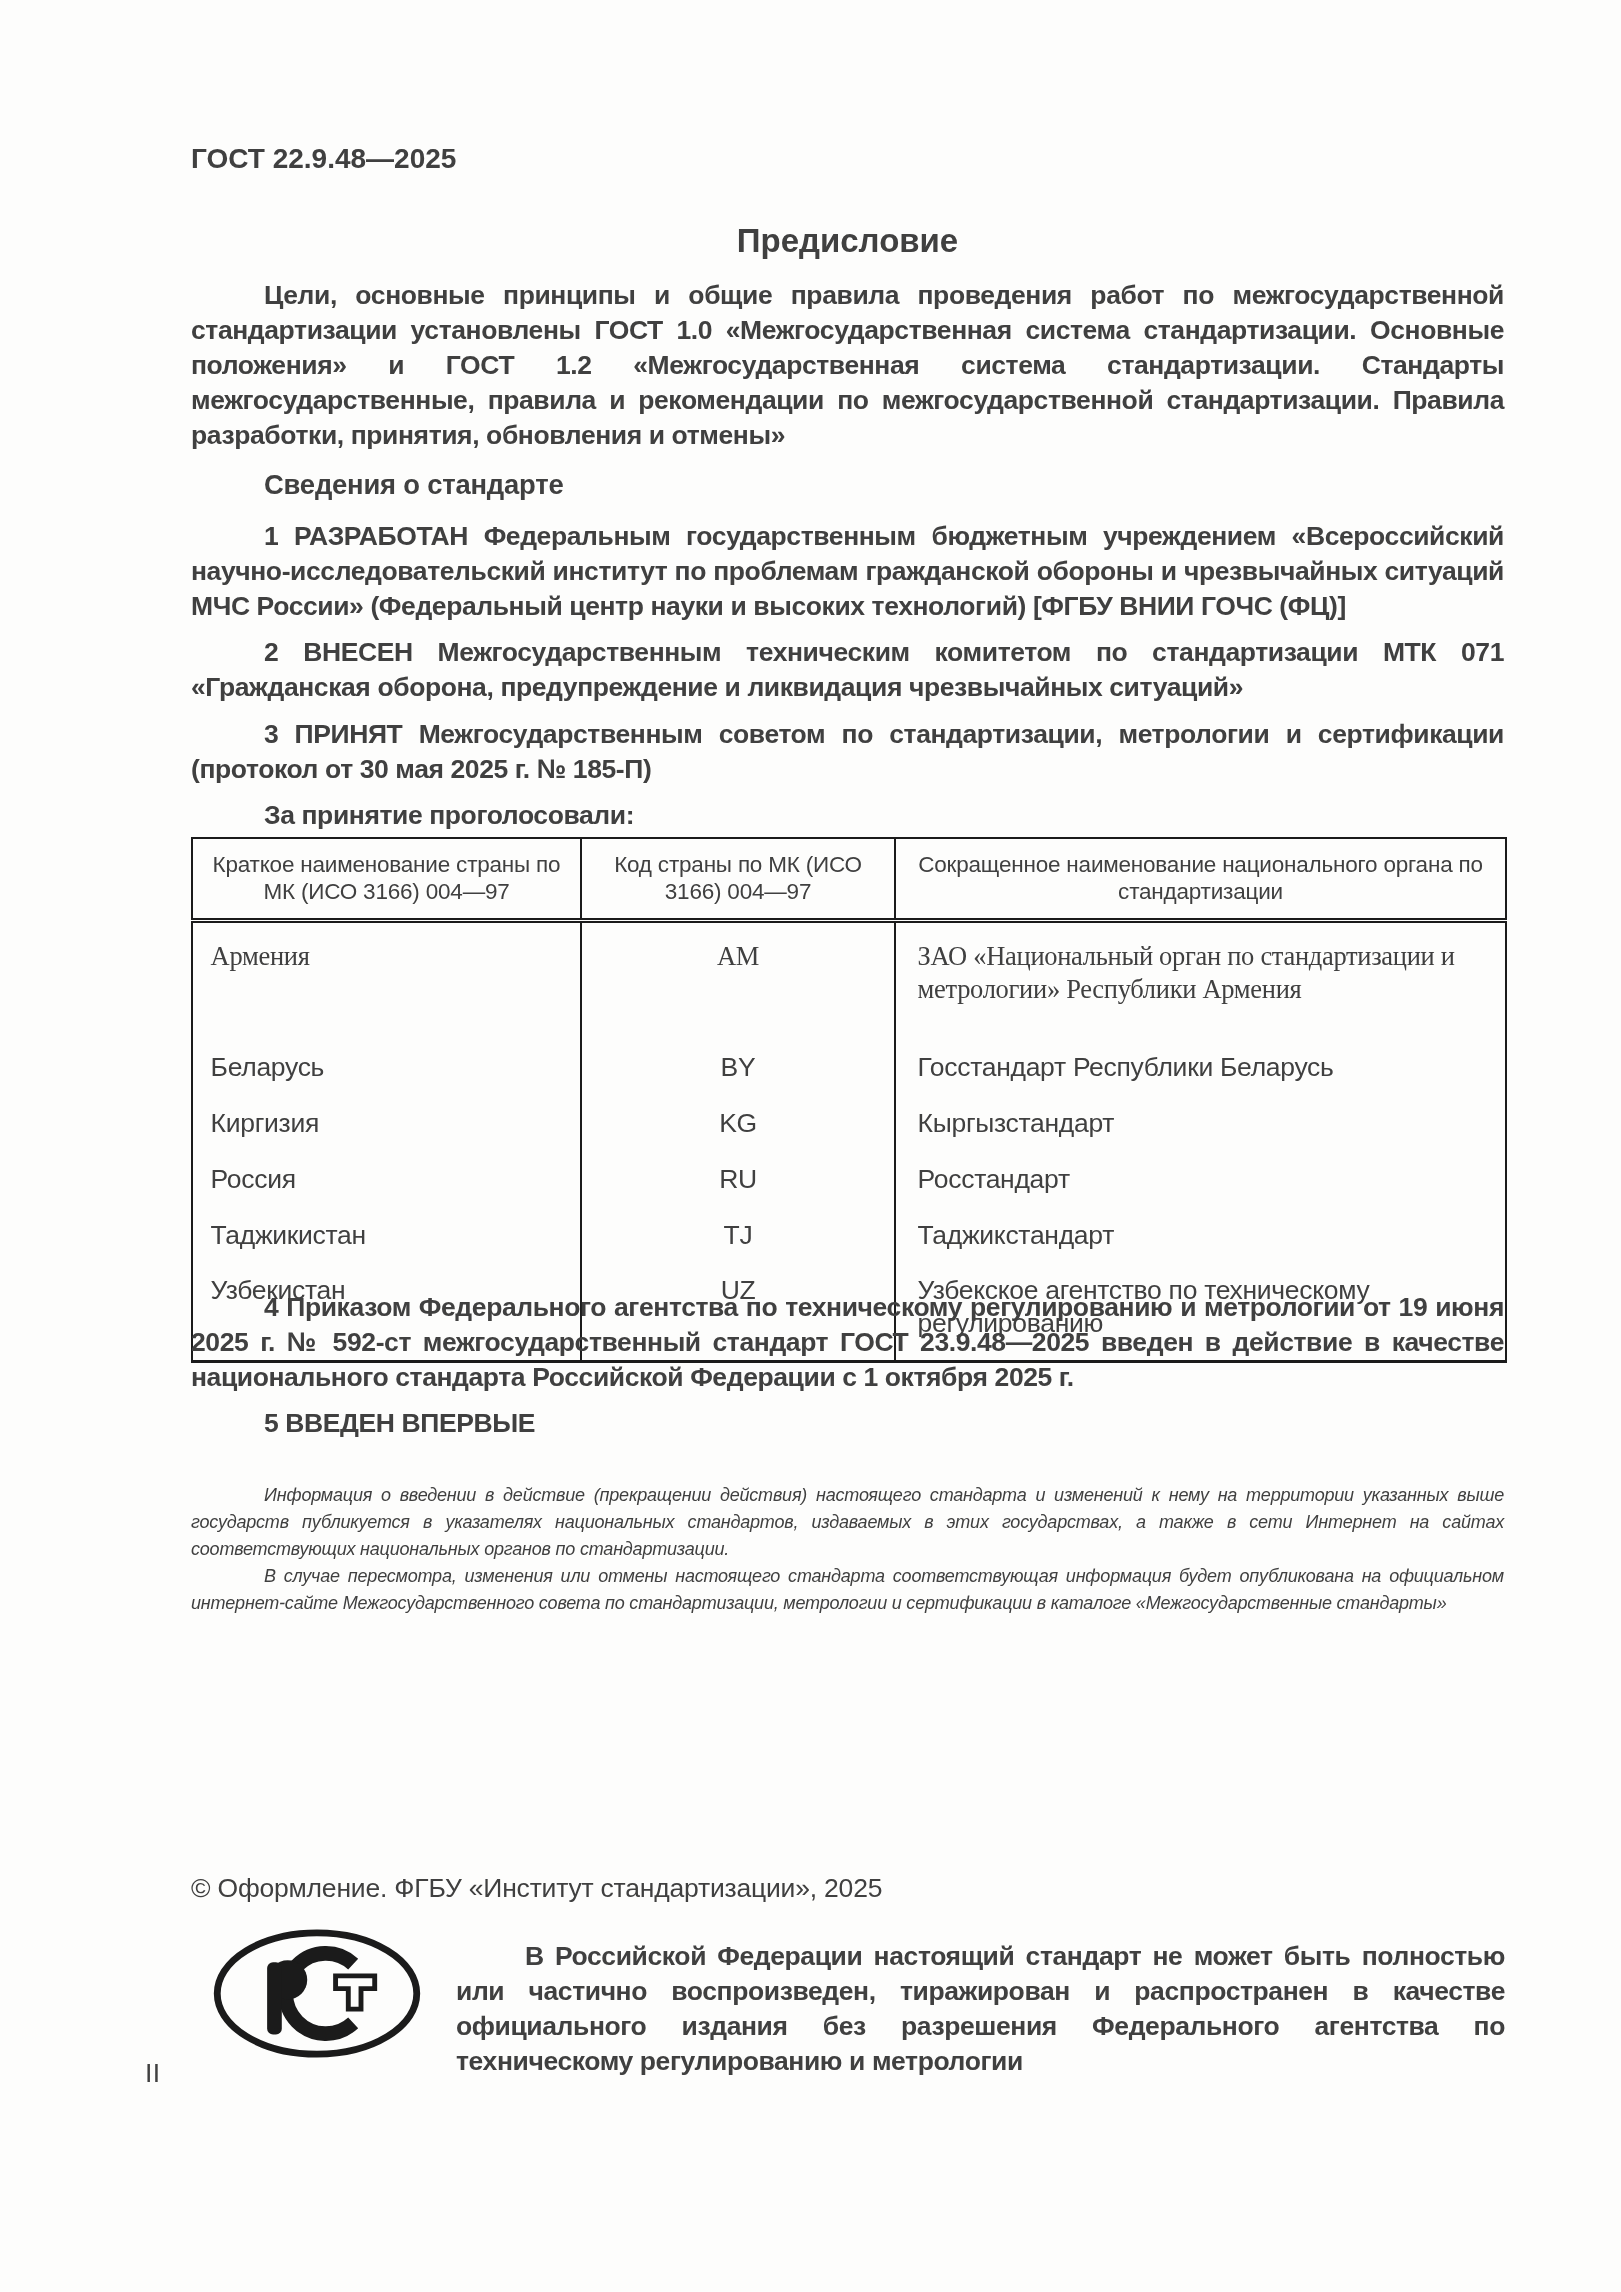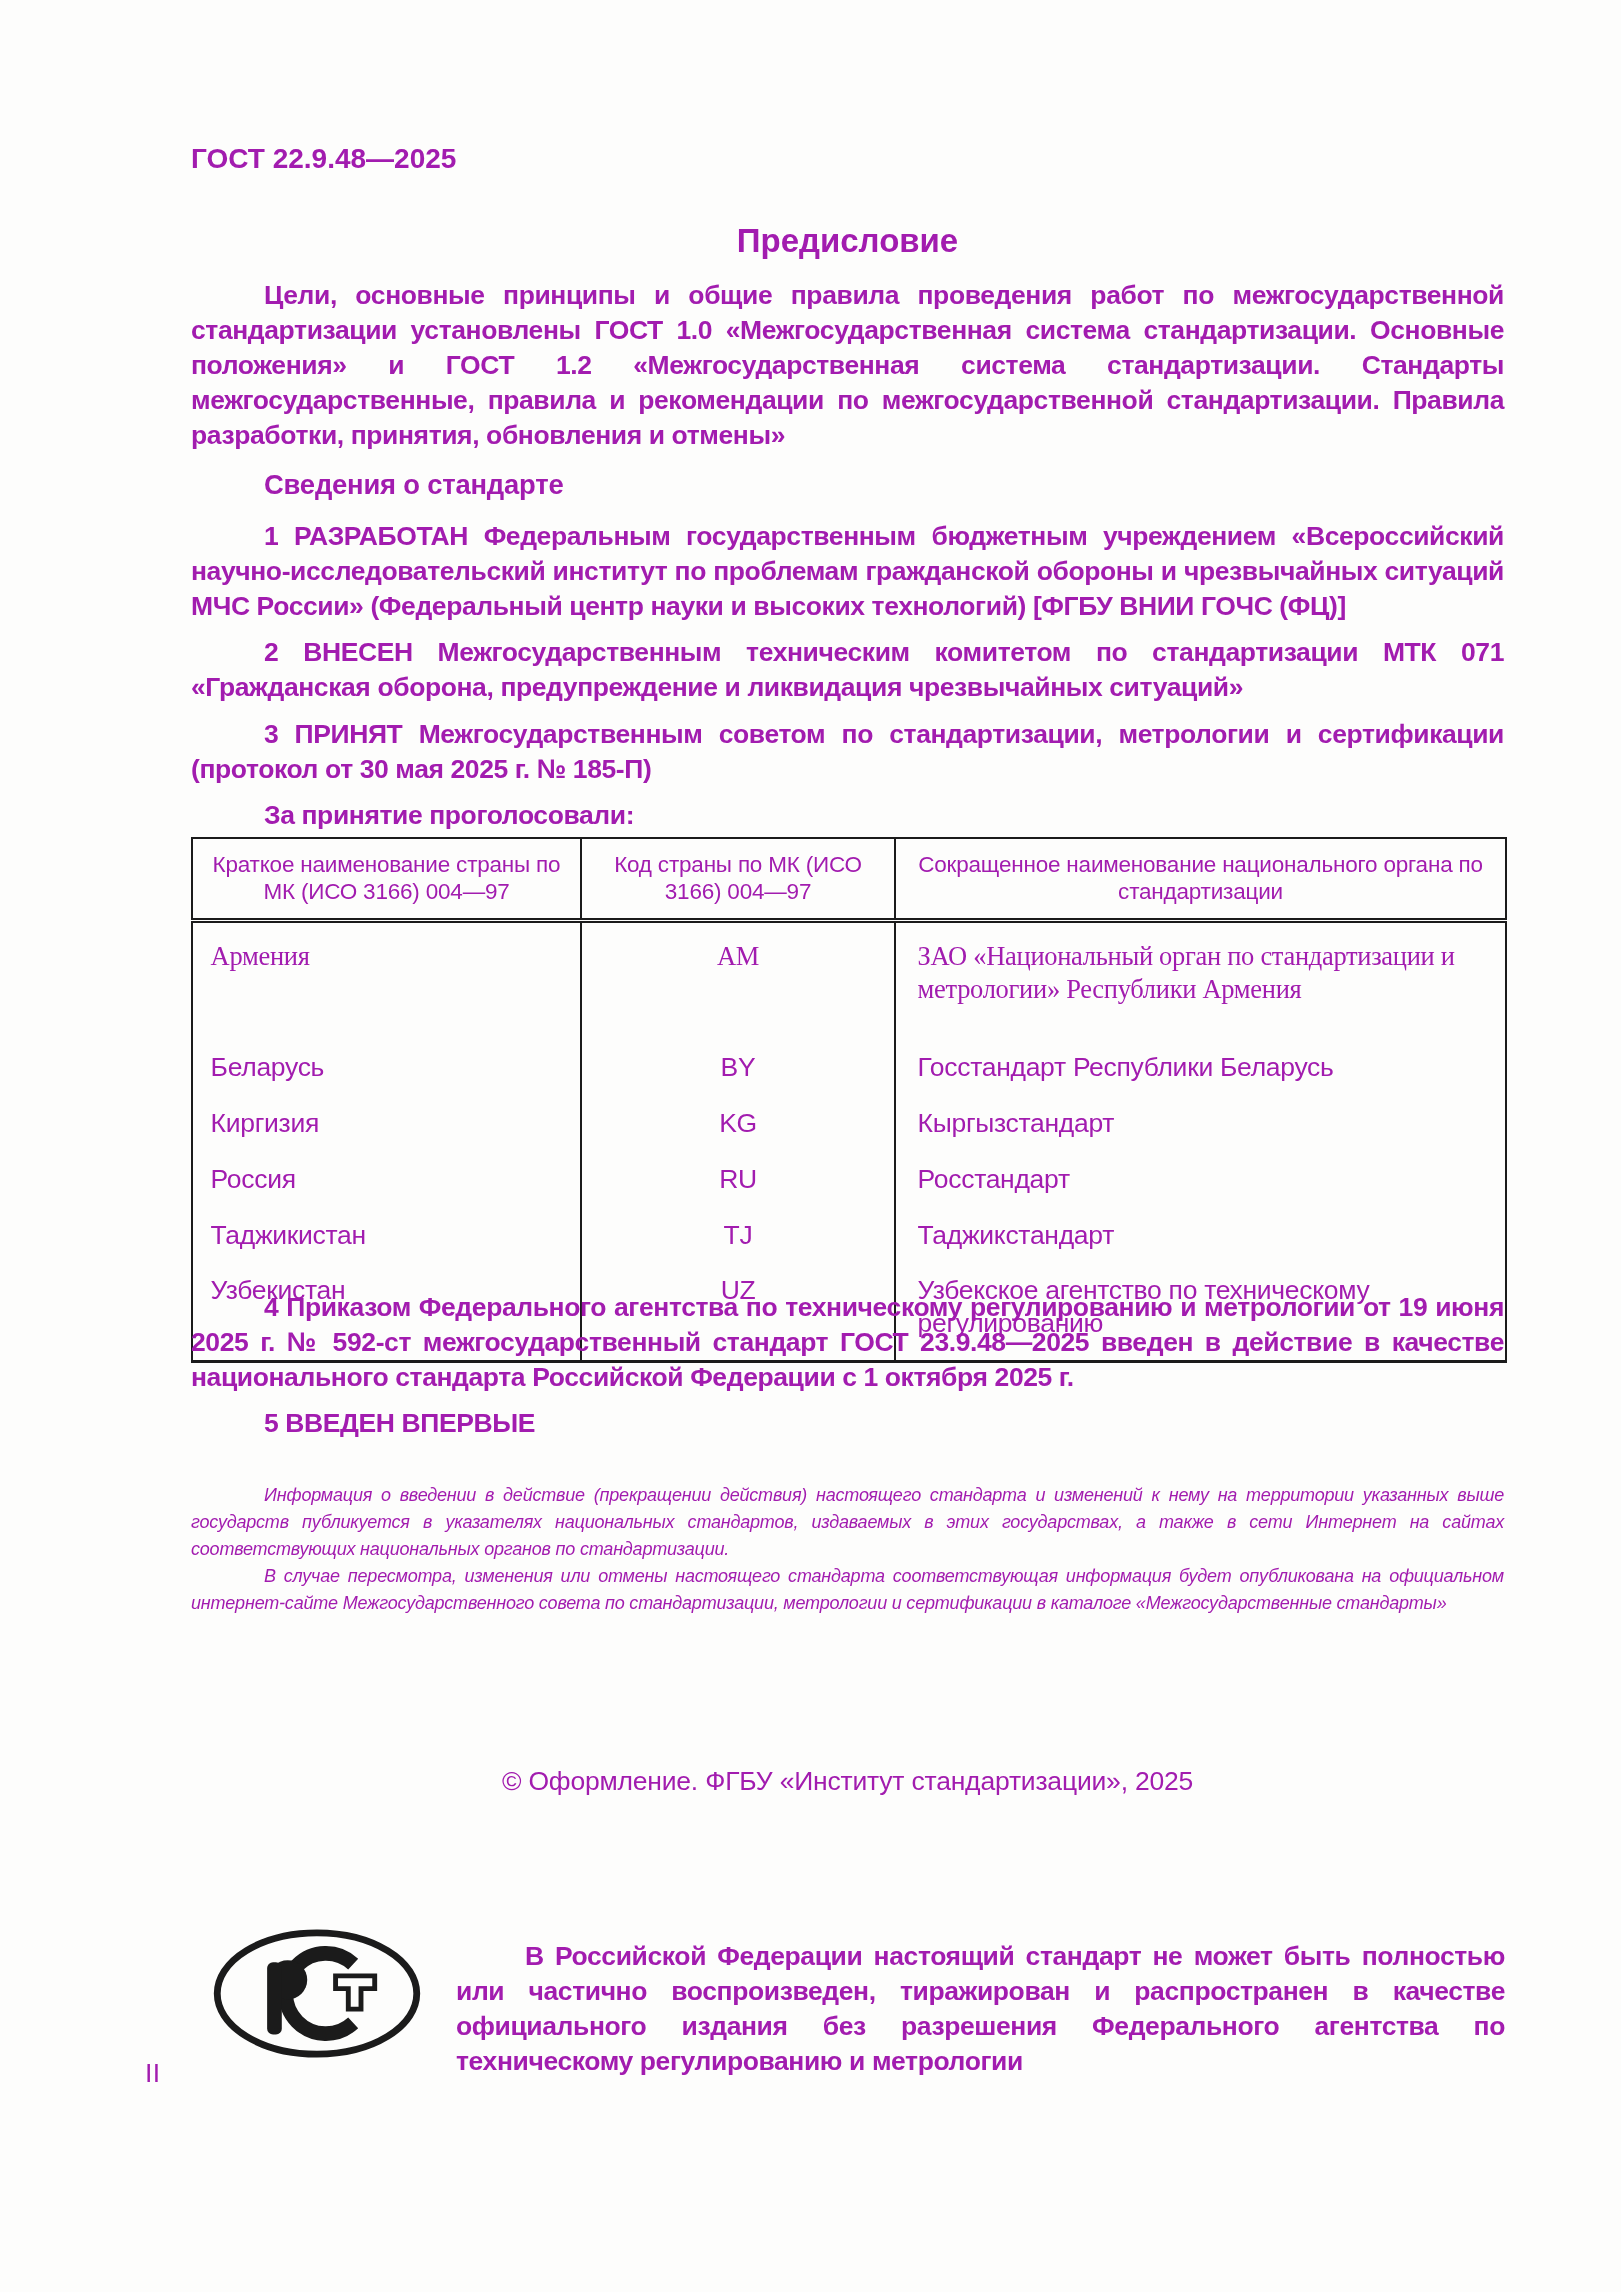--- a/index.html
+++ b/index.html
@@ -1,18 +1,18 @@
 <!DOCTYPE html>
 <html lang="ru"><head>
 <meta charset="utf-8">
 <style>
   html,body { margin:0; padding:0; background:#e8e8e8; }
   .page {
     position:relative; width:1621px; height:2293px; margin:0 auto;
-    background:#fdfdfc; color:#a21caf;
+    background:#fdfdfc; color:#404040;
     font-family:"Liberation Sans", sans-serif;
     overflow:hidden;
   }
   .content { position:absolute; left:191px; top:0; width:1313px; height:100%; }
 
   .abs { position:absolute; left:0; width:100%; }
 
   .doc-code { top:143px; font-size:28px; font-weight:bold; letter-spacing:0; }
 
   .page-title { top:222px; text-align:center; font-size:33px; font-weight:bold; }
@@ -57,21 +57,21 @@
   tr.row-tall td { height:102px; padding-top:17.6px;font-family:Liberation Serif, serif; }
   tr.row-std  td { height:47px; }
   tr.row-last td { height:60px; padding-bottom:19.6px; }
 
   .notice {
     top:1482px; font-style:italic; font-size:18px; line-height:27px;
     letter-spacing:-0.2px; text-align:justify;
   }
   .notice p { margin:0; text-indent:73px; }
 
-  .copyright { top:1766px; text-align:center; font-size:26.5px; letter-spacing:-0.2px; }
+  .copyright { top:1873px; text-align:left; font-size:26.5px; letter-spacing:-0.2px; }
 
   .rst-logo { position:absolute; left:17.6px; top:1927px; }
 
   .restriction {
     top:1939px; left:265px; width:1049px; text-indent:69px;
   }
 
   .page-num {
     position:absolute; left:145px; top:2058px;
     font-size:26.5px; letter-spacing:0.5px;

